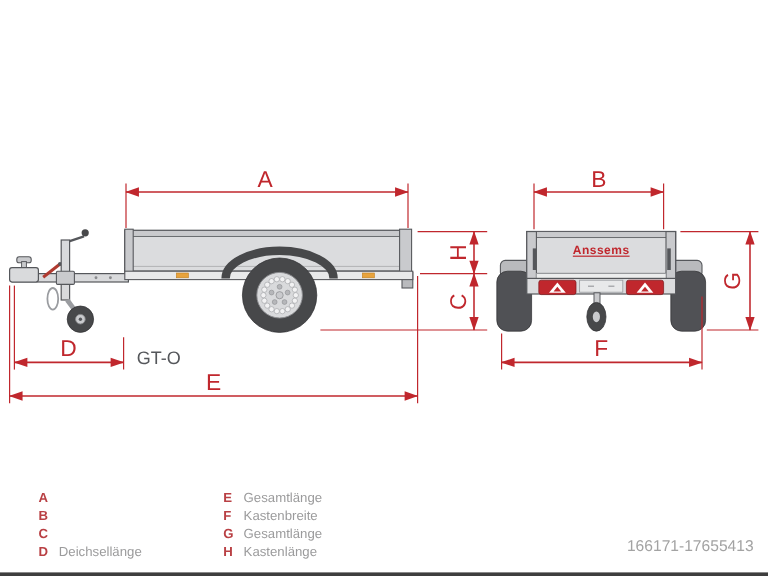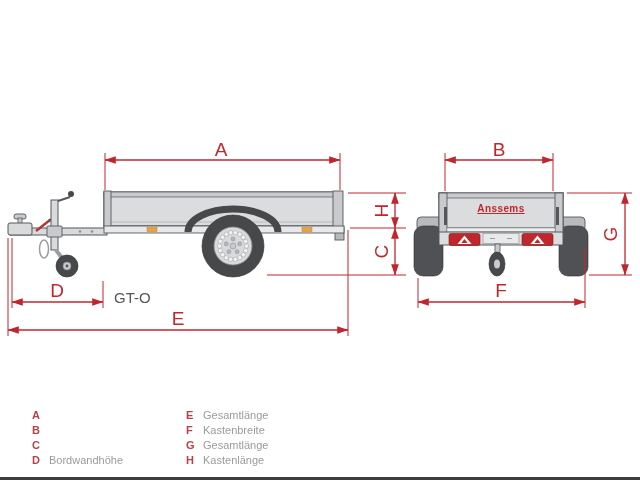--- a/index.html
+++ b/index.html
@@ -218,21 +218,21 @@
         <span class="legend-key">A</span>
       </div>
       <div class="legend-row">
         <span class="legend-key">B</span>
       </div>
       <div class="legend-row">
         <span class="legend-key">C</span>
       </div>
       <div class="legend-row">
         <span class="legend-key">D</span>
-        <span class="legend-label">Bordwandhöhe</span>
+        <span class="legend-label">Deichsellänge</span>
       </div>
     </div>
     <div class="legend-col c2">
       <div class="legend-row">
         <span class="legend-key">E</span>
         <span class="legend-label">Gesamtlänge</span>
       </div>
       <div class="legend-row">
         <span class="legend-key">F</span>
         <span class="legend-label">Kastenbreite</span>
@@ -241,14 +241,15 @@
         <span class="legend-key">G</span>
         <span class="legend-label">Gesamtlänge</span>
       </div>
       <div class="legend-row">
         <span class="legend-key">H</span>
         <span class="legend-label">Kastenlänge</span>
       </div>
     </div>
   </div>
 
+  <div class="listing-id">166171-17655413</div>
   <div class="bottom-rule"></div>
 </div>
 
 </body></html>

